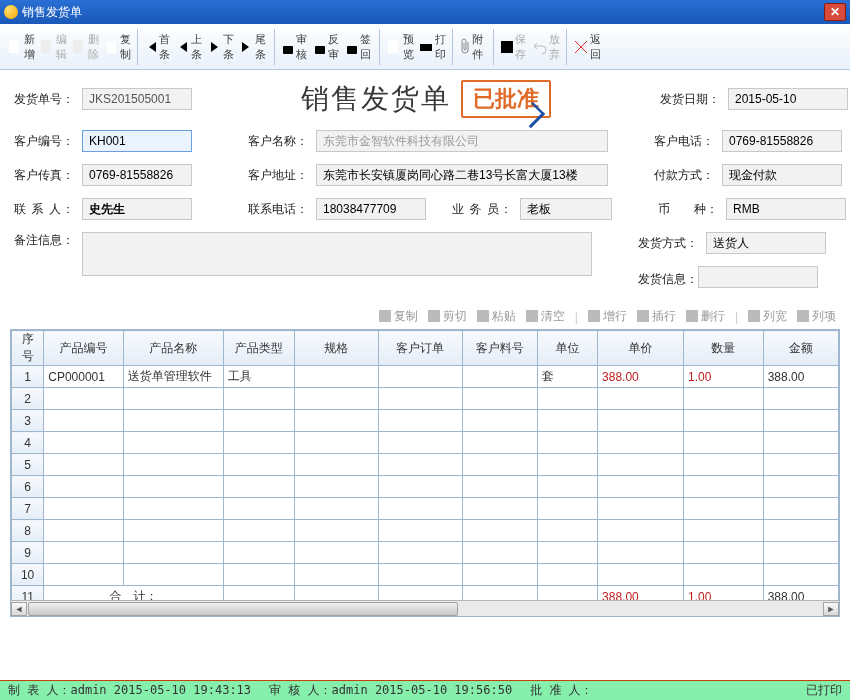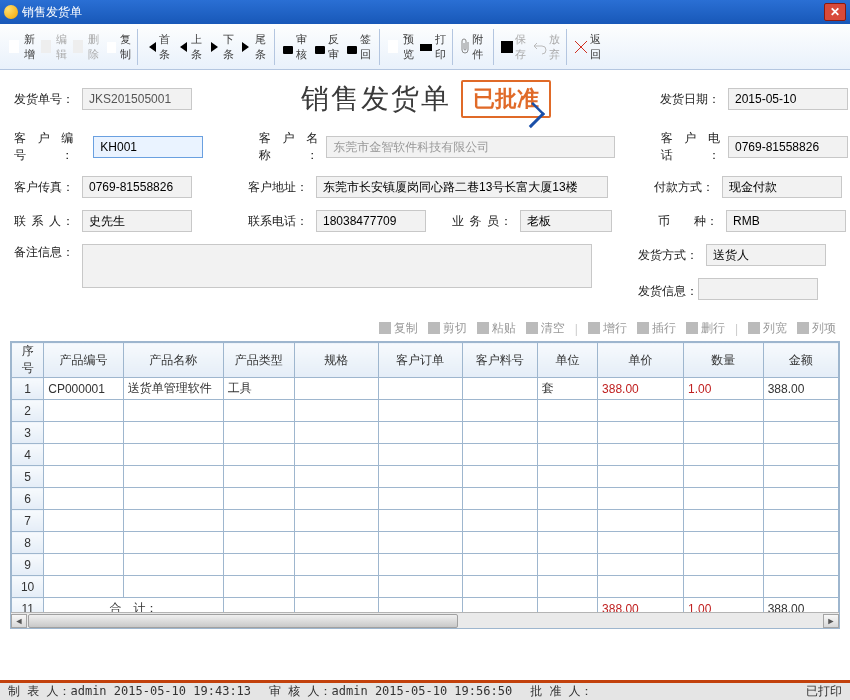--- a/index.html
+++ b/index.html
@@ -31,21 +31,21 @@
 .row-toolbar .rsep { color: #ccc; }
 .grid-wrap { border: 1px solid #9eb6ce; margin: 0 10px; height: 288px; overflow: hidden; position: relative; }
 .grid { width: 100%; border-collapse: collapse; font-size: 12px; }
 .grid th { background: linear-gradient(#f7fafd, #e4edf7); border: 1px solid #9eb6ce; height: 24px; font-weight: normal; color: #333; padding: 0 4px; }
 .grid td { border: 1px solid #9eb6ce; height: 22px; padding: 0 4px; color: #333; }
 .grid .rn { text-align: center; background: linear-gradient(#f7fafd, #e4edf7); width: 30px; }
 .grid .red { color: #c02020; }
 .grid-scroll { position: absolute; bottom: 0; left: 0; right: 0; height: 16px; background: #eaeaea; border-top: 1px solid #b4b4b4; display: flex; align-items: center; }
 .grid-scroll .arr { width: 16px; height: 14px; background: linear-gradient(#f8f8f8,#d8d8d8); border: 1px solid #a4a4a4; display:flex; align-items:center; justify-content:center; font-size:9px; color:#555; cursor:pointer;}
 .grid-scroll .thumb { height: 14px; background: linear-gradient(#f0f0f0,#c8c8c8); border: 1px solid #a0a0a0; border-radius:2px; margin-left:1px; }
-.statusbar { position: absolute; bottom: 0; left: 0; right: 0; height: 20px; background: #e5e5e5; border-top: 3px solid #c2410c; display: flex; align-items: center; padding: 0 8px; font-size: 12px; color: #333; gap: 18px; font-family: "SimSun", monospace; text-align: center; }
+.statusbar { position: absolute; bottom: 0; left: 0; right: 0; height: 20px; background: #86efac; border-top: 1px solid #c2410c; display: flex; align-items: center; padding: 0 8px; font-size: 12px; color: #333; gap: 18px; font-family: "SimSun", monospace; text-align: center; }
 .statusbar .sp { flex: 1; }
 </style>
 </head>
 <body>
 
 <div class="titlebar">
   <div class="ico"></div>
   <div class="ttl">销售发货单</div>
   <div class="closebtn">✕</div>
 </div>
@@ -230,21 +230,21 @@
     <div style="flex:1;text-align:center;display:flex;justify-content:center;align-items:center;gap:10px">
       <span class="doc-title">销售发货单</span>
       <span class="stamp">已批准</span>
     </div>
     <div class="fld-lbl">发货日期</div>
     <input class="fld-in" style="width: 120px;" value="2015-05-10">
   </div>
 
   <div class="form-row">
     <div class="fld-lbl">客户编号</div>
-    <input class="fld-in act" style="width: 110px; margin-left: 12px;" value="KH001">
+    <input class="fld-in act" style="width: 110px;" value="KH001">
     <div style="width:40px"></div>
     <div class="fld-lbl">客户名称</div>
     <input class="fld-in ro" style="width: 292px; color: rgb(153, 153, 153);" readonly="" value="东莞市金智软件科技有限公司">
     <div style="width:30px"></div>
     <div class="fld-lbl">客户电话</div>
     <input class="fld-in" style="width: 120px;" value="0769-81558826">
   </div>
 
   <div class="form-row">
     <div class="fld-lbl">客户传真</div>
@@ -252,21 +252,21 @@
     <div style="width:40px"></div>
     <div class="fld-lbl">客户地址</div>
     <input class="fld-in" style="width: 292px;" value="东莞市长安镇厦岗同心路二巷13号长富大厦13楼">
     <div style="width:30px"></div>
     <div class="fld-lbl">付款方式</div>
     <input class="fld-in" style="width: 120px;" value="现金付款">
   </div>
 
   <div class="form-row">
     <div class="fld-lbl">联 系 人</div>
-    <input class="fld-in" style="width: 110px;" value="史先生">
+    <input class="fld-in" style="width: 110px; font-weight: bold;" value="史先生">
     <div style="width:40px"></div>
     <div class="fld-lbl">联系电话</div>
     <input class="fld-in" style="width: 110px;" value="18038477709">
     <div style="width:10px"></div>
     <div class="fld-lbl">业 务 员</div>
     <input class="fld-in" style="width: 92px;" value="老板">
     <div style="width:30px"></div>
     <div class="fld-lbl">币　　种</div>
     <input class="fld-in" style="width: 120px;" value="RMB">
   </div>

